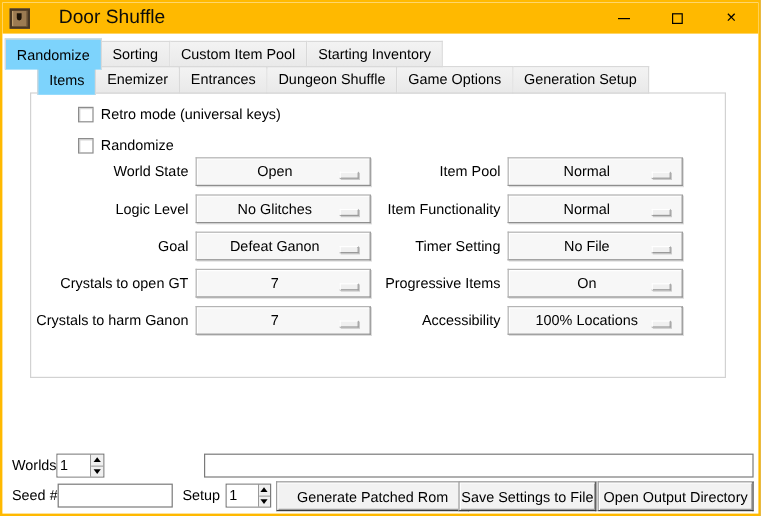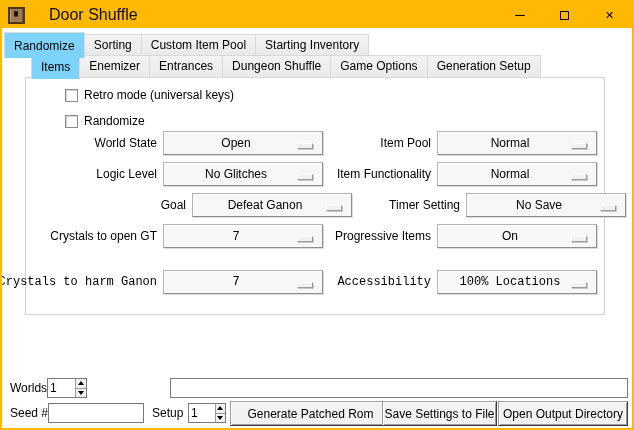--- a/index.html
+++ b/index.html
@@ -55,30 +55,30 @@
   }
   .check-row { position:absolute; left:11px; display:flex; align-items:center; height:14px;margin-left:28px; }
   .check-row.r0 { top:10px; } .check-row.r1 { top:36px; }
   .checkbox {
     width:13px; height:13px; background:#fff; border:1px solid #8c8c8c;
     box-shadow: inset 1px 1px 0 #d5d5d5; display:inline-block;
   }
   .check-label { margin-left:6px; }
 
   .opt-row { position:absolute; left:1px; height:24px; display:flex; align-items:stretch; }
-  .opt-row.r0 { top:53px; } .opt-row.r1 { top:84px; } .opt-row.r2 { top:115px;padding-left:29px; }
-  .opt-row.r3 { top:146px; } .opt-row.r4 { top:192px;font-family:Liberation Mono, monospace; } .opt-row.r5 { top:208px; }
+  .opt-row.r0 { top:53px; } .opt-row.r1 { top:84px; } .opt-row.r2 { top:115px; }
+  .opt-row.r3 { top:146px; } .opt-row.r4 { top:177px; } .opt-row.r5 { top:208px; }
   .opt-label {
     display:flex; align-items:center; justify-content:flex-end;
     padding-right:6px; white-space:nowrap;
   }
   .opt-label.l { width:136px; }
   .opt-label.r { width:114px; }
   .dropdown {
-    width:160px; display:flex; align-items:center; position:relative;
+    width:146px; display:flex; align-items:center; position:relative;
     background:#f7f7f7; border:1px solid #b4b4b4;
     border-right-color:#8e8e8e; border-bottom-color:#8e8e8e;
     box-shadow: inset 1px 1px 0 #ffffff, 1px 1px 0 #dcdcdc; cursor:default;
   }
   .dd-value { flex:1; text-align:center; padding-right:14px; }
   .dd-indicator {
     position:absolute; right:9px; top:11px; width:16px; height:6px;
     background:#f0f0f0; border:1px solid #9a9a9a;
     border-top-color:#ffffff; border-left-color:#ffffff;
     box-shadow: 1px 1px 0 #c9c9c9;
@@ -184,21 +184,21 @@
     </div>
 
     <div class="opt-row r2">
       <div class="opt-label l">Goal</div>
       <div class="dropdown">
         <span class="dd-value">Defeat Ganon</span>
         <span class="dd-indicator"></span>
       </div>
       <div class="opt-label r">Timer Setting</div>
       <div class="dropdown">
-        <span class="dd-value">No Save</span>
+        <span class="dd-value">No File</span>
         <span class="dd-indicator"></span>
       </div>
     </div>
 
     <div class="opt-row r3">
       <div class="opt-label l">Crystals to open GT</div>
       <div class="dropdown">
         <span class="dd-value">7</span>
         <span class="dd-indicator"></span>
       </div>

